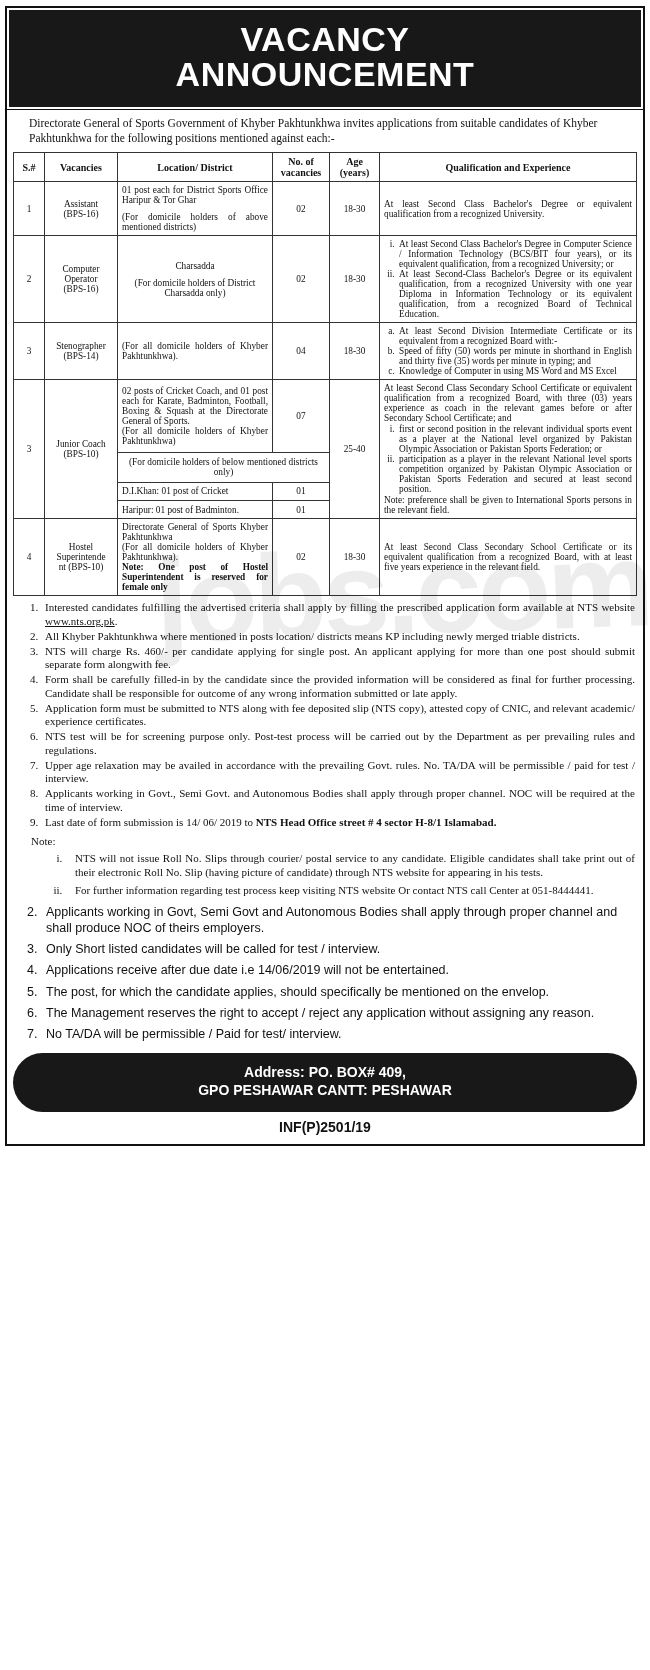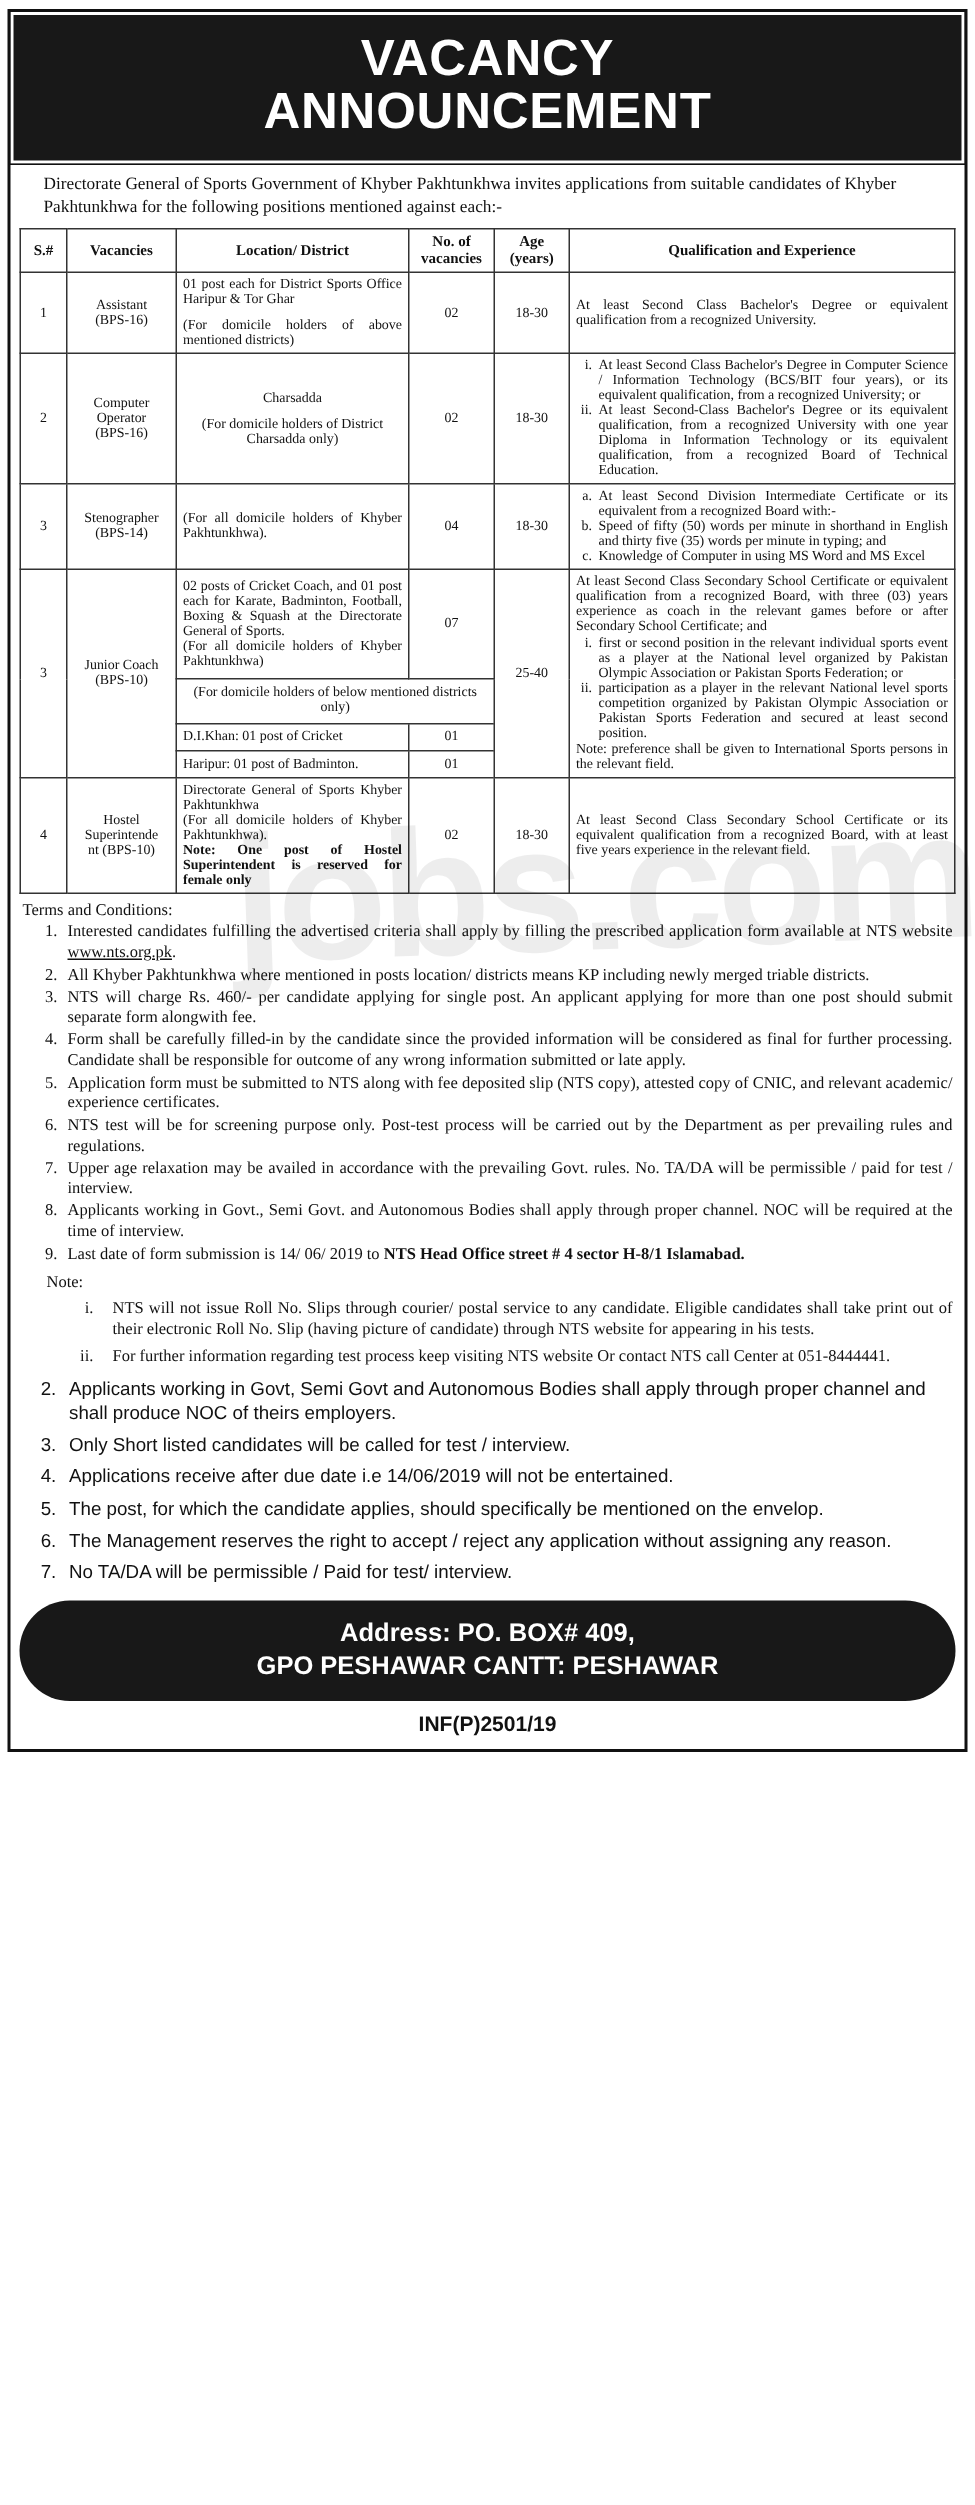--- a/index.html
+++ b/index.html
@@ -173,21 +173,21 @@
     padding: 4px 6px 0 6px;
   }
   .addr {
     background: #181818;
     color: #fff;
     border-radius: 38px;
     text-align: center;
     padding: 11px 10px 13px 10px;
     font-family: "Liberation Sans", sans-serif;
     font-weight: bold;
-    font-size: 17px;
+    font-size: 14px;
     line-height: 1.25;
   }
   .inf {
     text-align: center;
     font-family: "Liberation Sans", sans-serif;
     font-weight: bold;
     font-size: 14px;
     padding: 7px 0 9px 0;
     color: #111;
     border-radius: 11px;
@@ -345,21 +345,20 @@
           </td>
           <td class="c-num ctr">02</td>
           <td class="c-age ctr">18-30</td>
           <td class="c-qual just">At least Second Class Secondary School Certificate or its equivalent qualification from a recognized Board, with at least five years experience in the relevant field.</td>
         </tr>
 
       </tbody>
     </table>
 
     <div class="terms">
-      <div class="terms-title">Terms and Conditions:</div>
 
       <ol class="terms-list">
         <li>
           <span>Interested candidates fulfilling the advertised criteria shall apply by filling the prescribed application form available at NTS website </span><a class="plainlink" href="#">www.nts.org.pk</a><span>.</span>
         </li>
         <li>All Khyber Pakhtunkhwa where mentioned in posts location/ districts means KP including newly merged triable districts.</li>
         <li>NTS will charge Rs. 460/- per candidate applying for single post. An applicant applying for more than one post should submit separate form alongwith fee.</li>
         <li>Form shall be carefully filled-in by the candidate since the provided information will be considered as final for further processing. Candidate shall be responsible for outcome of any wrong information submitted or late apply.</li>
         <li>Application form must be submitted to NTS along with fee deposited slip (NTS copy), attested copy of CNIC, and relevant academic/ experience certificates.</li>
         <li>NTS test will be for screening purpose only. Post-test process will be carried out by the Department as per prevailing rules and regulations.</li>

